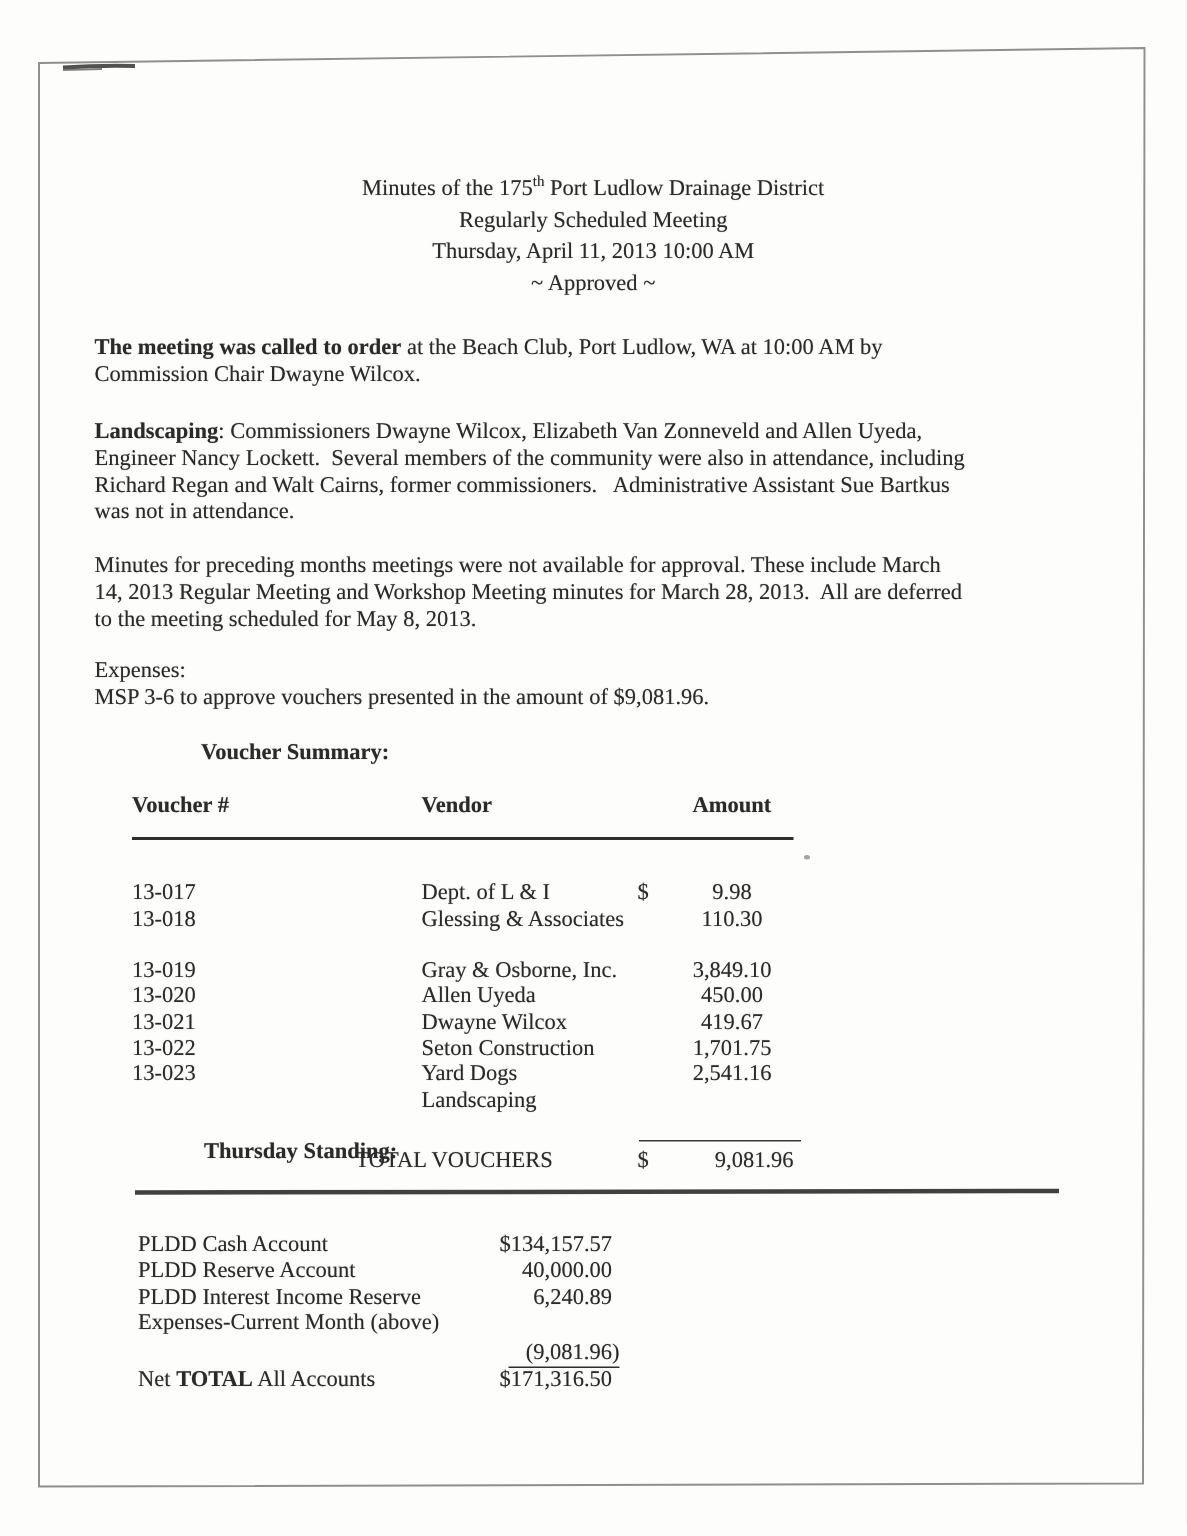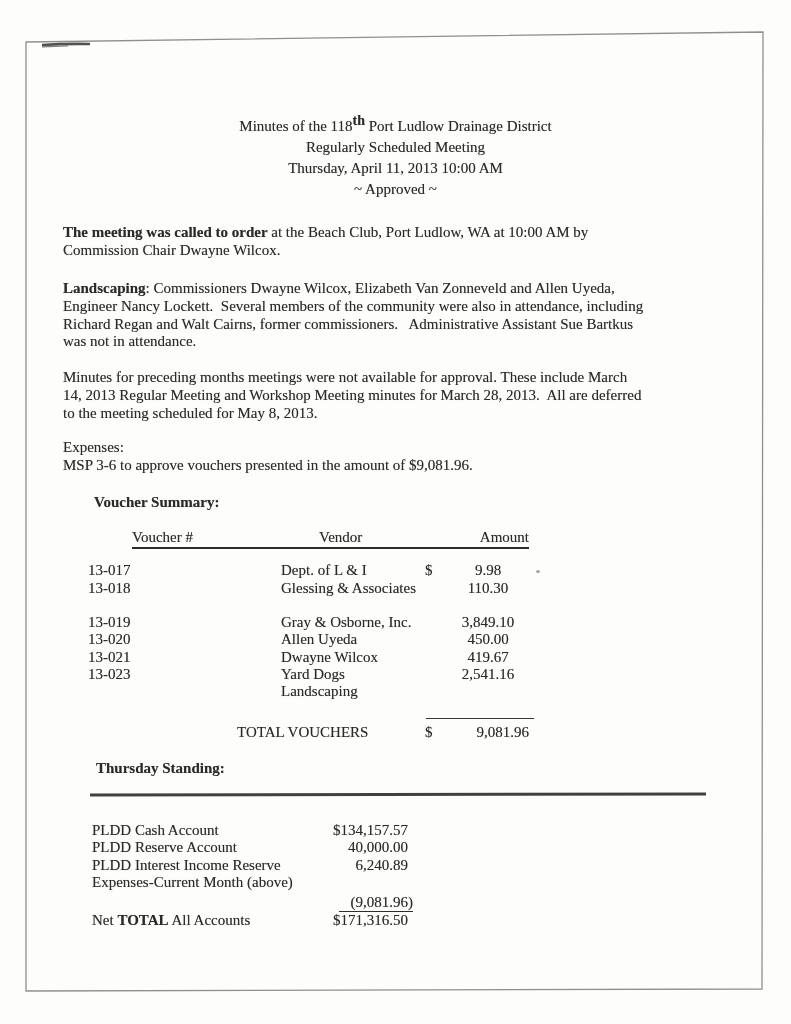--- a/index.html
+++ b/index.html
@@ -3,38 +3,38 @@
 <meta charset="utf-8">
 <style>
   html,body{margin:0;padding:0;background:#e8e8e6;}
   .page{
     position:relative;width:791px;height:1024px;background:#fdfdfc;overflow:hidden;
     font-family:"Liberation Serif","DejaVu Serif",serif;font-size:15px;color:#2a2a2a;
     text-shadow:0 0 .7px rgba(55,55,55,.45);
   }
   .frame{position:absolute;left:0;top:0;width:791px;height:1024px;pointer-events:none;}
   .title-block{position:absolute;left:0;top:116px;width:791px;text-align:center;line-height:20.9px;}
-  sup.ord{font-size:14px;vertical-align:super;line-height:0;font-weight:bold;}
+  sup.ord{font-size:10px;vertical-align:super;line-height:0;}
   .para{position:absolute;left:63px;width:700px;line-height:17.8px;white-space:pre-wrap;}
   #p0{top:224px}
   #p1{top:280px}
   #p2{top:369px}
   #p3{top:439px}
   b{font-weight:bold;}
-  .heading{position:absolute;font-weight:bold;}
+  .heading{position:absolute;font-weight:bold;margin-left:40px;}
   #voucher-heading{left:94px;top:494px;}
   #fin-heading{left:96px;top:760px;}
   .vtable{position:absolute;left:88px;top:529px;width:441px;line-height:17.3px;}
-  .vhead{display:flex;font-weight:normal;border-bottom:2.2px solid #2d2d2d;padding-bottom:1px;margin-left:44px;}
+  .vhead{display:flex;font-weight:bold;border-bottom:2.2px solid #2d2d2d;padding-bottom:12px;}
   .vrow{display:flex;}
   .v-num{width:193px;}
   .v-vendor{width:144px;}
   .v-cur{width:22px;}
   .v-amt{flex:1;text-align:center;}
-  #voucher-rows{margin-top:13px;}
+  #voucher-rows{margin-top:27px;}
   .vgap{margin-top:17.3px;}
   .vtotal{display:flex;position:relative;margin-top:23px;}
   .vt-label{margin-left:149px;width:188px;}
   .vt-cur{width:22px;}
   .vt-amt{flex:1;text-align:right;}
   .vt-overline{position:absolute;left:338px;right:-5px;top:-6px;border-top:1.6px solid #383838;}
   .hr-line{position:absolute;left:90px;top:793px;width:616px;height:2.6px;background:#414141;transform:rotate(-.1deg);}
   .fintable{position:absolute;left:92px;top:822px;width:316px;line-height:17.3px;}
   .frow{display:flex;}
   .f-label{flex:1;font-family:Liberation Serif, serif;}
@@ -47,21 +47,21 @@
 
 <div class="page">
 
   <svg class="frame" viewBox="0 0 791 1024" xmlns="http://www.w3.org/2000/svg">
     <polygon points="26,42 763,32 762,989 26,991" fill="none" stroke="#8f8f8f" stroke-width="1.3"></polygon>
     <path d="M42,45 Q65,43.5 90,44" fill="none" stroke="#343434" stroke-width="2.6" opacity="0.85"></path>
     <path d="M42,46.8 L68,46" fill="none" stroke="#4a4a4a" stroke-width="1.2" opacity="0.7"></path>
   </svg>
 
   <div class="title-block">
-    <div><span>Minutes of the 118</span><sup class="ord">th</sup><span> Port Ludlow Drainage District</span></div>
+    <div><span>Minutes of the 175</span><sup class="ord">th</sup><span> Port Ludlow Drainage District</span></div>
     <div>Regularly Scheduled Meeting</div>
     <div>Thursday, April 11, 2013 10:00 AM</div>
     <div>~ Approved ~</div>
   </div>
 
   <div class="para" id="p0"><b>The meeting was called to order</b><span> at the Beach Club, Port Ludlow, WA at 10:00 AM by
 Commission Chair Dwayne Wilcox.</span></div>
   <div class="para" id="p1"><b>Landscaping</b><span>: Commissioners Dwayne Wilcox, Elizabeth Van Zonneveld and Allen Uyeda,
 Engineer Nancy Lockett.  Several members of the community were also in attendance, including
 Richard Regan and Walt Cairns, former commissioners.   Administrative Assistant Sue Bartkus
@@ -106,20 +106,26 @@
           <span class="v-cur"></span>
           <span class="v-amt">450.00</span>
         </div>
         <div class="vrow">
           <span class="v-num">13-021</span>
           <span class="v-vendor">Dwayne Wilcox</span>
           <span class="v-cur"></span>
           <span class="v-amt">419.67</span>
         </div>
         <div class="vrow">
+          <span class="v-num">13-022</span>
+          <span class="v-vendor">Seton Construction</span>
+          <span class="v-cur"></span>
+          <span class="v-amt">1,701.75</span>
+        </div>
+        <div class="vrow">
           <span class="v-num">13-023</span>
           <span class="v-vendor">Yard Dogs Landscaping</span>
           <span class="v-cur"></span>
           <span class="v-amt">2,541.16</span>
         </div>
       </div>
     <div class="vtotal">
       <div class="vt-overline"></div>
       <span class="vt-label">TOTAL VOUCHERS</span>
       <span class="vt-cur">$</span>

